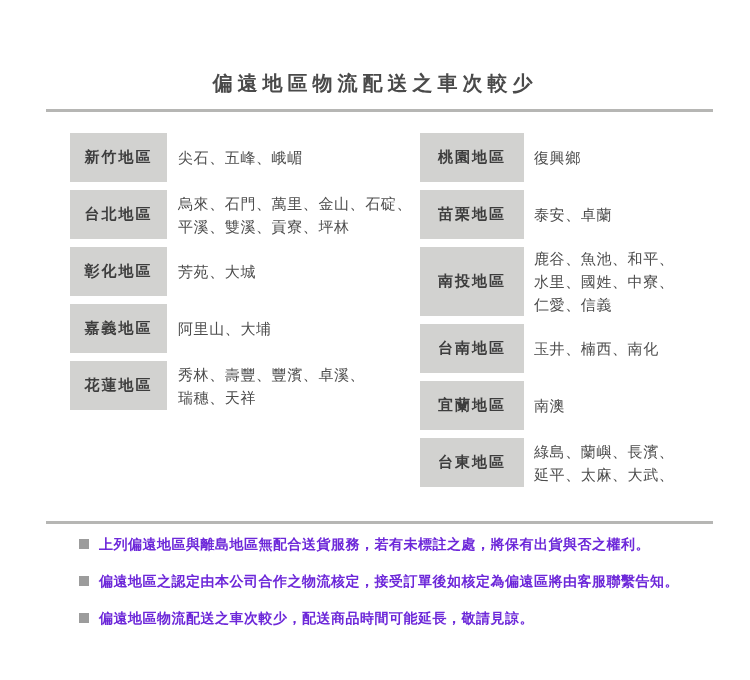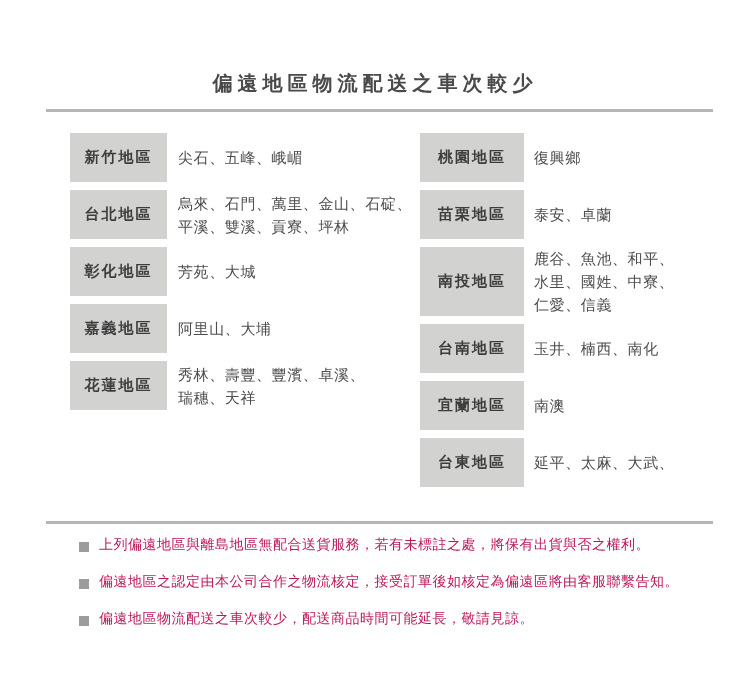--- a/index.html
+++ b/index.html
@@ -61,25 +61,24 @@
     line-height:23px;
     letter-spacing:0.6px;
   }
   .line { white-space:nowrap; }
 
   .notes { padding:10px 30px 0 79px; }
   .note {
     display:flex;
     margin-bottom:17px;
     font-size:14px;
-    font-weight:normal;
-    color:#be185d;
+    font-weight:bold;
+    color:#6d28d9;
     line-height:20px;
     letter-spacing:0.5px;
-    align-items:center;
   }
   .bullet {
     width:10px;
     height:10px;
     background:#9c9c9c;
     margin-right:10px;
     margin-top:5px;
     flex-shrink:0;
   }
 </style>
@@ -166,20 +165,21 @@
   <div class="row">
     <div class="region-label">宜蘭地區</div>
     <div class="region-areas">
             <div class="line">南澳</div>
           </div>
   </div>
 
   <div class="row">
     <div class="region-label">台東地區</div>
     <div class="region-areas">
+            <div class="line">綠島、蘭嶼、長濱、</div>
             <div class="line">延平、太麻、大武、</div>
           </div>
   </div>
 </div>
   </div>
 
   <div class="divider divider-bottom"></div>
 
   <div class="notes" id="notes">
   <div class="note">

